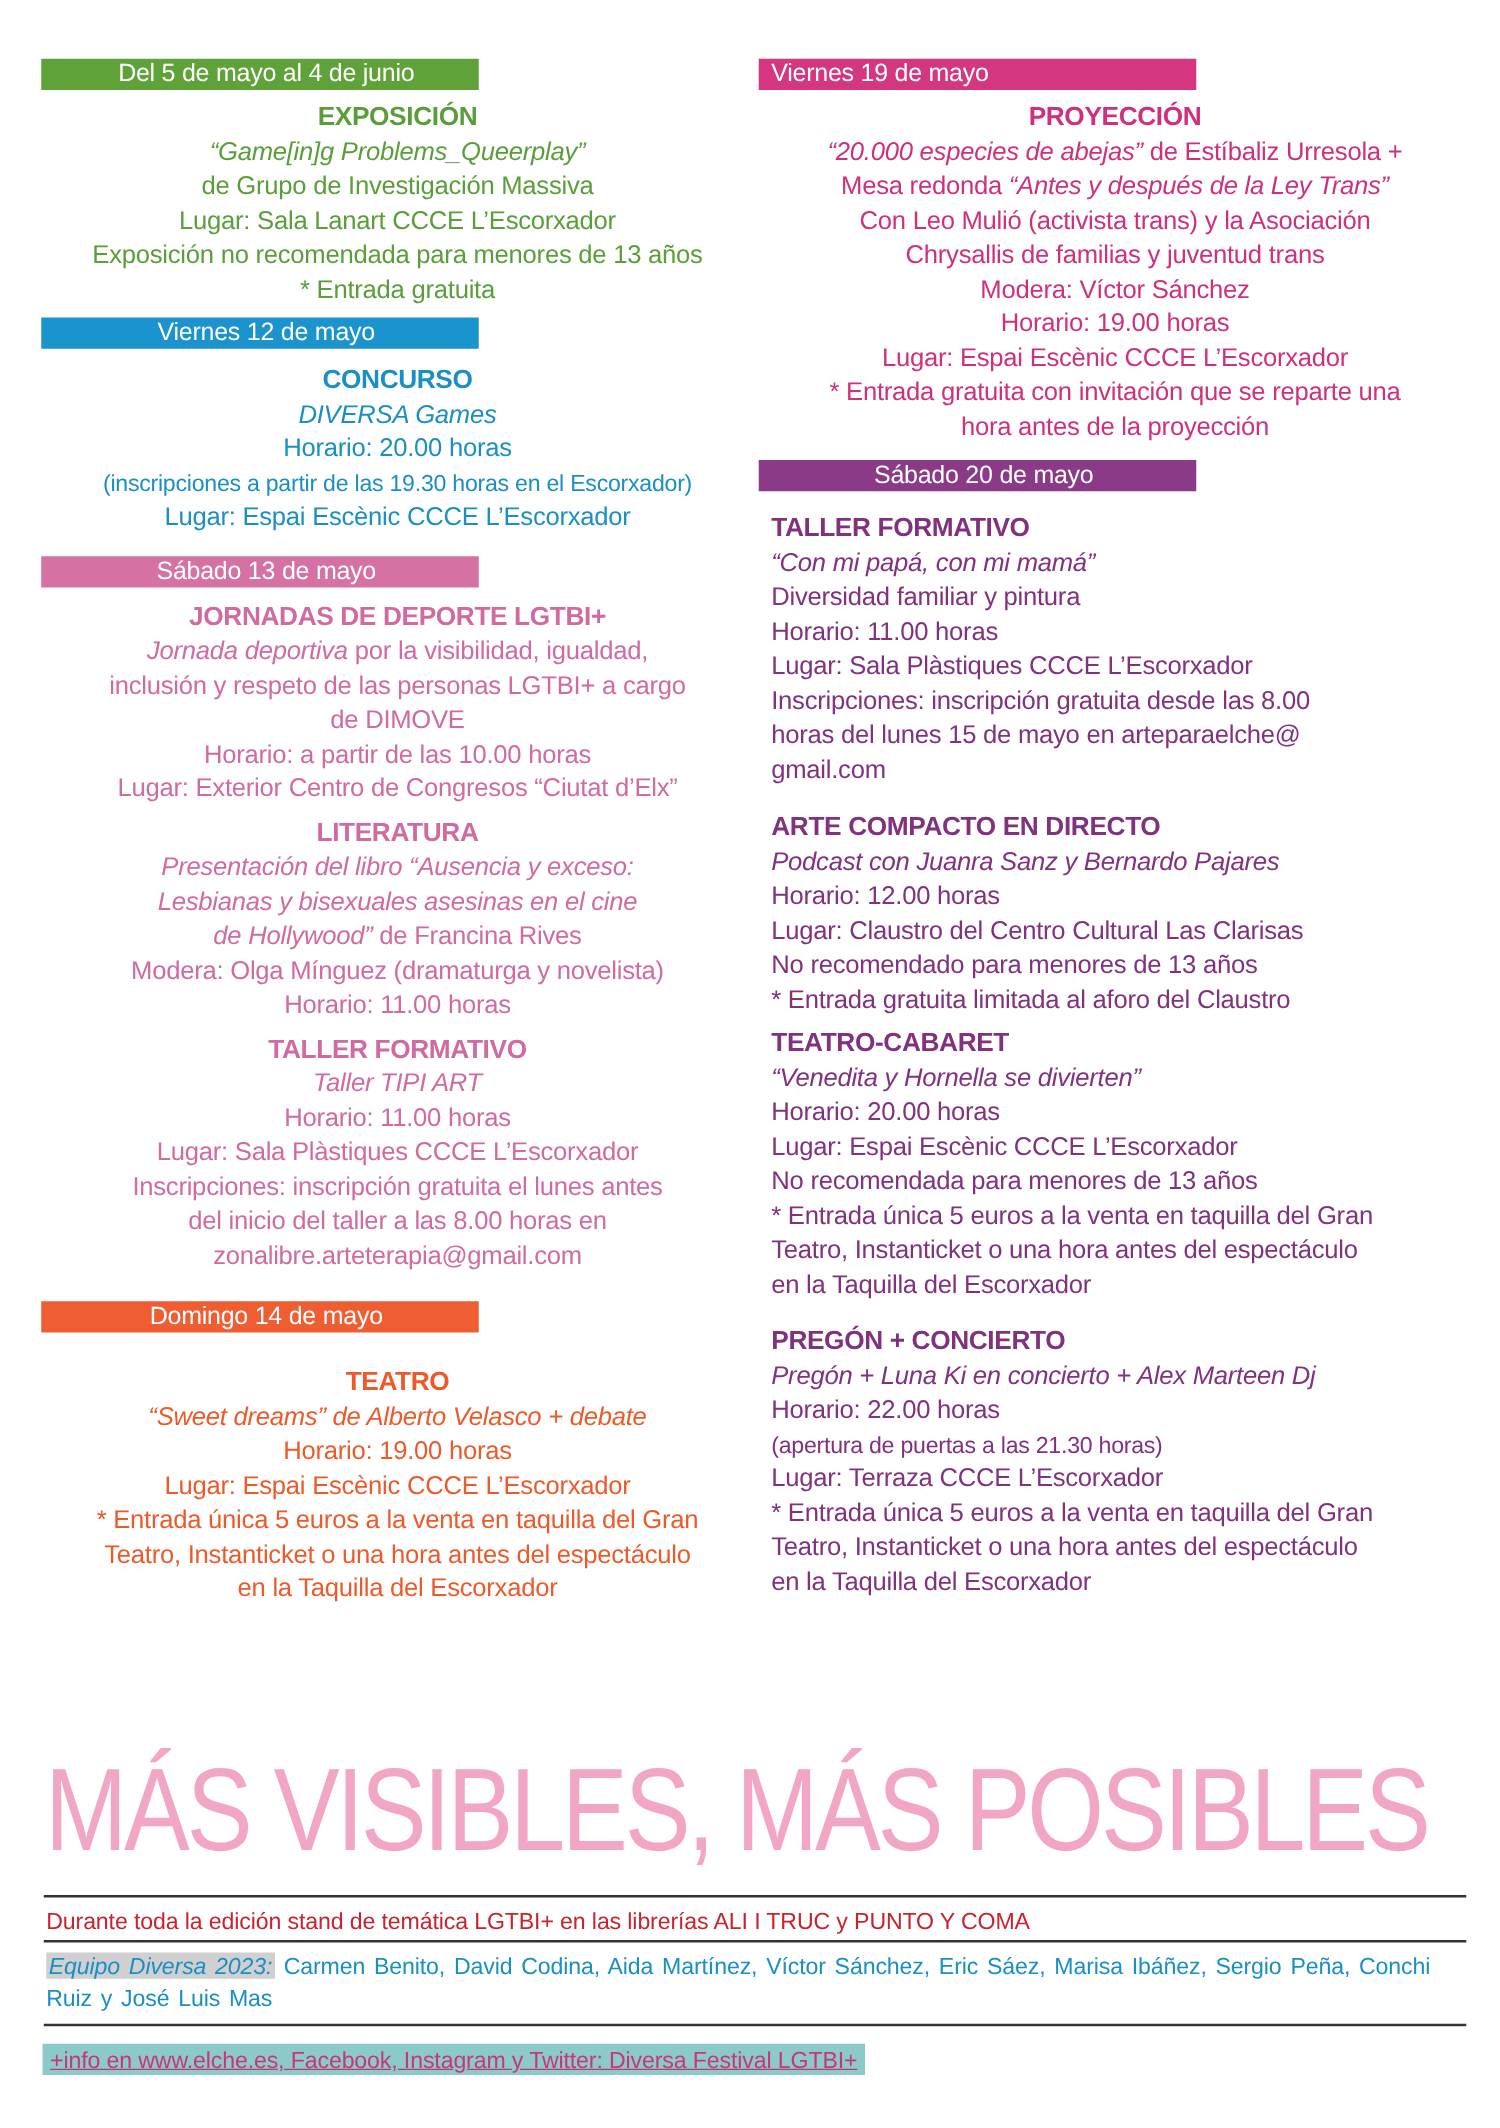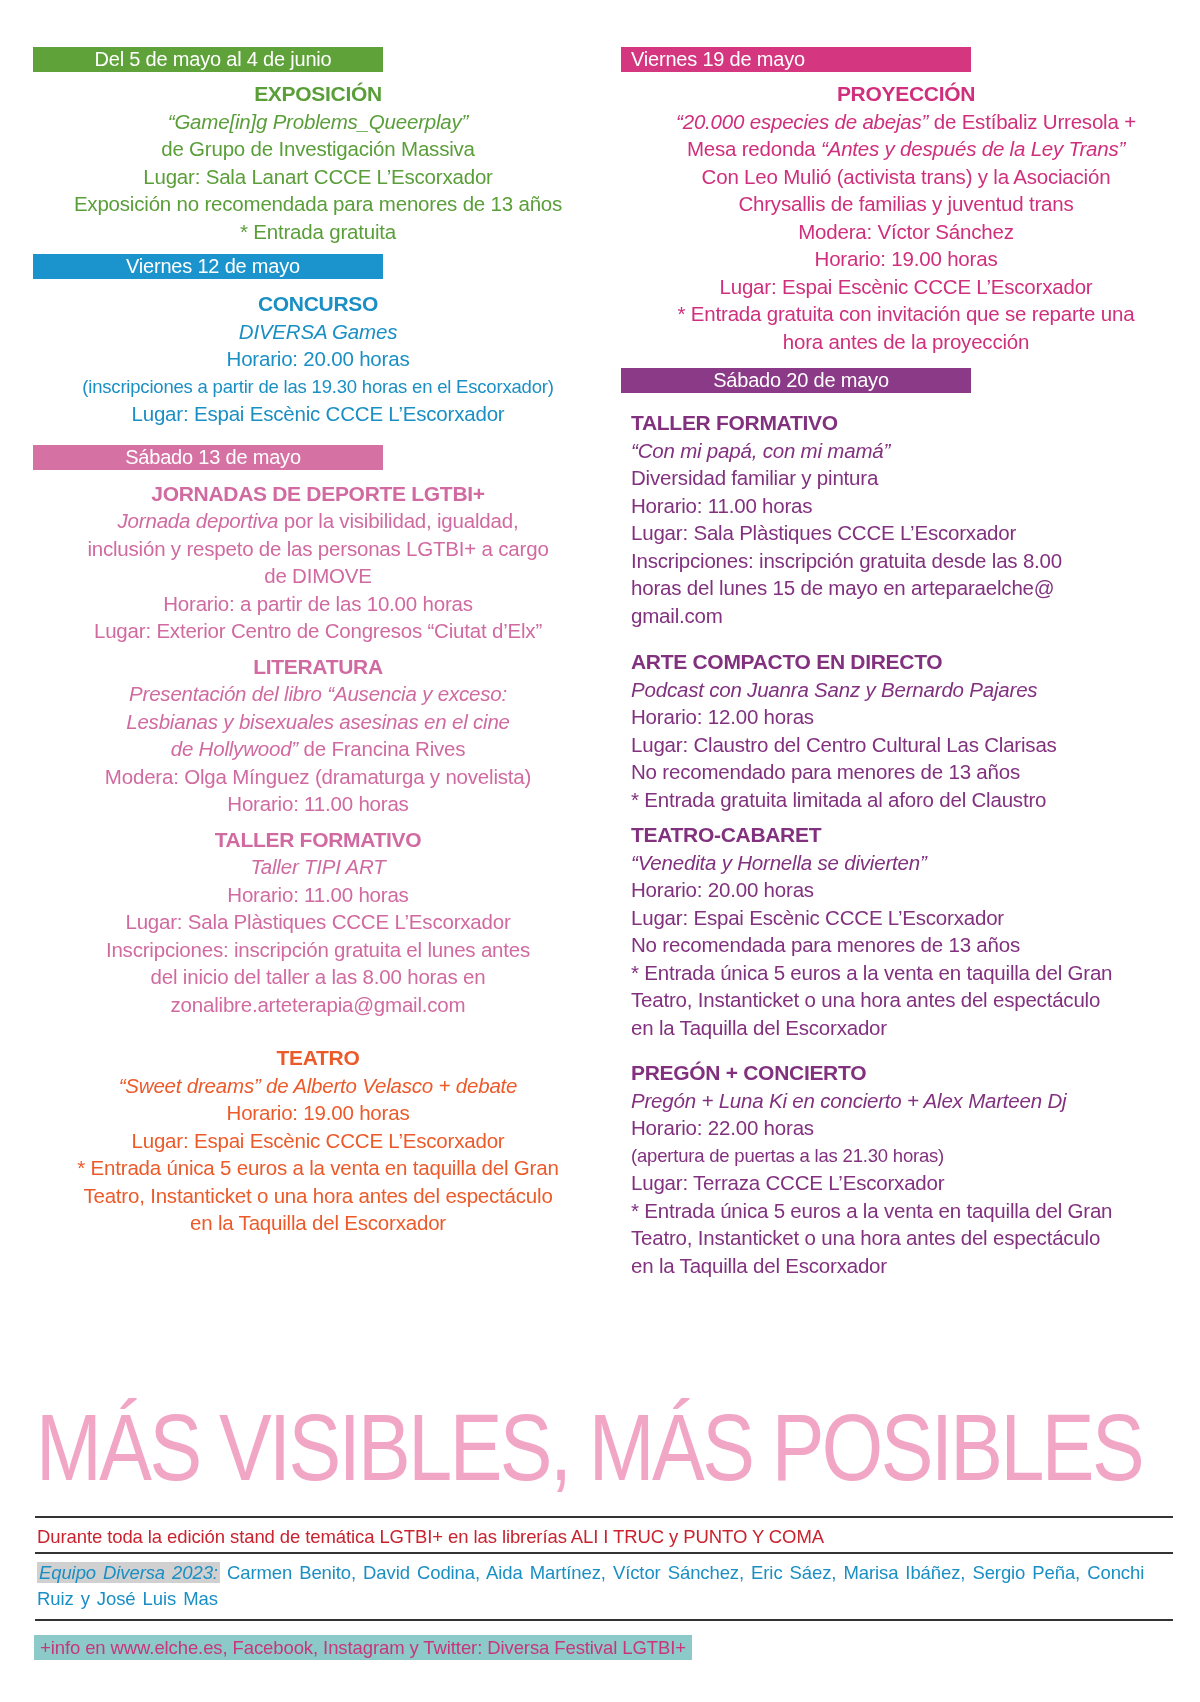--- a/index.html
+++ b/index.html
@@ -2,21 +2,21 @@
 <html><head>
 <meta charset="utf-8">
 <style>
   html, body { margin:0; padding:0; background:#ffffff; }
   body {
     width:1200px; height:1702px; position:relative; overflow:hidden;
     font-family:"Liberation Sans", sans-serif;
   }
   .col { position:absolute; top:47px; }
   .col-left { left:33px; width:560px;text-align:center; }
-  .col-right { left:621px; width:560px; }
+  .col-right { left:607px; width:560px; }
   .bar {
     height:25px; line-height:25px; color:#fff; font-size:20px;
     padding-left:10px; box-sizing:border-box; width:350px;
     letter-spacing:-0.2px;
   }
   .event { padding-left:10px; font-size:20.5px; line-height:27.5px; letter-spacing:-0.2px; }
   .event .title { font-weight:bold; font-size:21px; letter-spacing:-0.3px; }
   .event .it { font-style:italic; }
   .event .small { font-size:18.5px; }
   .line { display:block; white-space:nowrap; }
@@ -31,21 +31,21 @@
     position:absolute; left:36px; top:1398px; width:1140px;
     font-size:94px; line-height:100px; color:#f2a6c6;
     white-space:nowrap; letter-spacing:-3px;
     transform:scaleX(0.84); transform-origin:left top;
   }
   .hr { position:absolute; left:35px; width:1138px; height:2px; background:#333; }
   .footer-line { position:absolute; left:37px; font-size:18.5px; white-space:nowrap; letter-spacing:-0.1px; }
   .stand { color:#c8232f; top:1526px; }
   .team { color:#1a8fc4; top:1560px; line-height:26px; width:1136px; white-space:normal; word-spacing:2px; }
   .team .label { font-style:italic; background:#d0d0d0; padding:0 2px; }
-  .info { top:1635px; background:#8ccac9; color:#c8367a; padding:0 6px; left:34px; height:25px; line-height:25px; }
+  .info { top:1635px; background:#8ccac9; color:#c8367a; padding:0 6px; left:34px; height:25px; line-height:25px;text-decoration:underline; }
 </style>
 </head>
 <body>
 
 <div class="col col-left">
 
   <div class="bar green-bg">Del 5 de mayo al 4 de junio</div>
   <div class="event green" style="margin-top:8px;">
     <span class="line title">EXPOSICIÓN</span>
     <span class="line it">“Game[in]g Problems_Queerplay”</span>
@@ -84,20 +84,21 @@
   <div class="event pink" style="margin-top:8px;">
     <span class="line title">TALLER FORMATIVO</span>
     <span class="line it">Taller TIPI ART</span>
     <span class="line">Horario: 11.00 horas</span>
     <span class="line">Lugar: Sala Plàstiques CCCE L’Escorxador</span>
     <span class="line">Inscripciones: inscripción gratuita el lunes antes</span>
     <span class="line">del inicio del taller a las 8.00 horas en</span>
     <span class="line">zonalibre.arteterapia@gmail.com</span>
   </div>
 
+  <div class="bar orange-bg" style="margin-top:23px;">Domingo 14 de mayo</div>
   <div class="event orange" style="margin-top:26px;">
     <span class="line title">TEATRO</span>
     <span class="line it">“Sweet dreams” de Alberto Velasco + debate</span>
     <span class="line">Horario: 19.00 horas</span>
     <span class="line">Lugar: Espai Escènic CCCE L’Escorxador</span>
     <span class="line">* Entrada única 5 euros a la venta en taquilla del Gran</span>
     <span class="line">Teatro, Instanticket o una hora antes del espectáculo</span>
     <span class="line">en la Taquilla del Escorxador</span>
   </div>
 </div>

